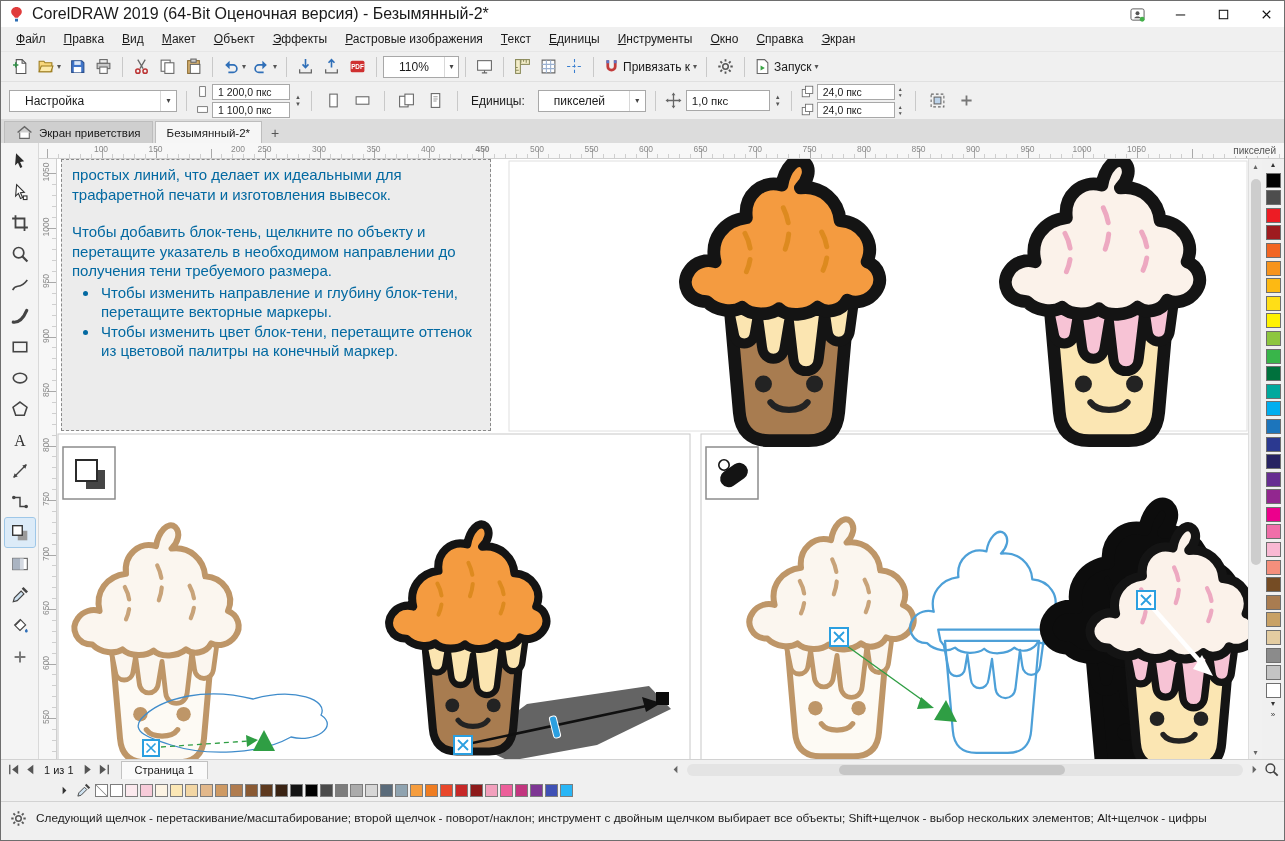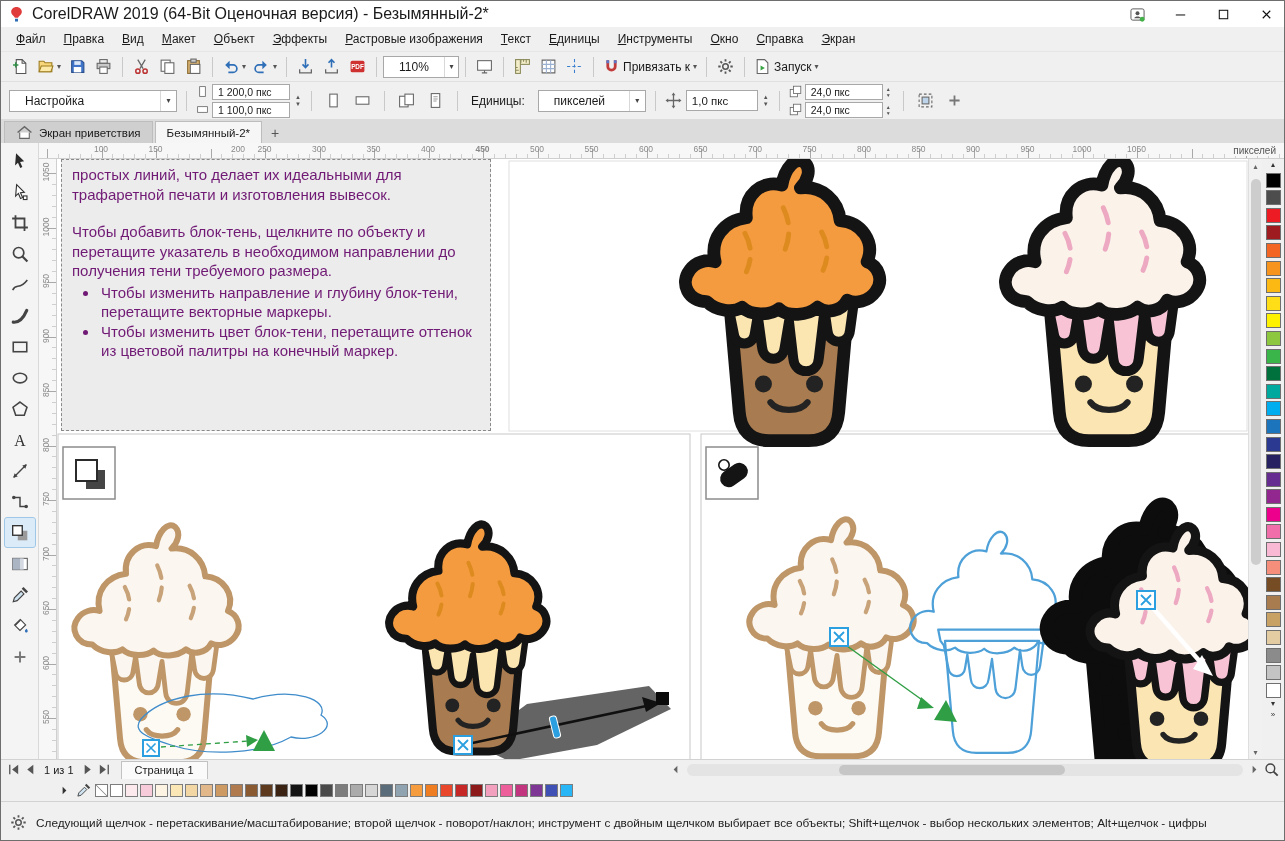--- a/index.html
+++ b/index.html
@@ -31,21 +31,21 @@
 .combo.zoom{width:76px}
 .combo.zoom .val{flex:1}
 
 .propbar{height:38px;display:flex;align-items:center;padding:0 8px;gap:4px;background:#f0f0f0;border-top:1px solid #e0e0e0}
 .combo.preset{width:168px}
 .combo.preset .val{flex:1}
 .combo.units{width:108px}
 .combo.units .val{flex:1}
 .lbl{font-size:12px;margin:0 9px 0 4px;white-space:nowrap}
 .field{height:21px;border:1px solid #a8a8a8;background:#fff;display:flex;align-items:center;padding:0 5px;font-size:11.5px;white-space:nowrap}
-.field.w70{width:72px}
+.field.w70{width:84px}
 .stack2{display:flex;flex-direction:column;justify-content:center;gap:2px}
 .stack2 .r{display:flex;align-items:center;gap:3px;height:16px}
 .field.sm{height:16px;font-size:10.5px;width:78px}
 .spin{display:flex;flex-direction:column;justify-content:center;font-size:6px;color:#555;line-height:7px;padding:0 1px}
 .minispin{font-size:5px;color:#555;line-height:6px;width:8px;display:inline-flex;flex-direction:column}
 .pbtn{width:25px;height:24px;display:flex;align-items:center;justify-content:center;border-radius:2px}
 
 .tabbar{height:24px;background:#dcdcdc;display:flex;align-items:flex-end;padding-left:3px;gap:2px}
 .tab{height:22px;display:flex;align-items:center;gap:6px;padding:0 11px;background:#cfcfcf;border:1px solid #bdbdbd;border-bottom:none;font-size:11.5px;white-space:nowrap}
 .tab.active{background:#f6f6f6}
@@ -64,21 +64,21 @@
 .rlabel{position:absolute;top:1px;font-size:8.5px;color:#8a8a8a;transform:translateX(-50%)}
 .runit{position:absolute;right:5px;top:2px;font-size:10px;color:#555;background:#f7f7f7;padding:0 3px}
 .mid{flex:1;display:flex}
 .vruler{width:18px;position:relative;background-color:#f7f7f7;border-right:1px solid #cfcfcf;
   background-image:repeating-linear-gradient(to bottom,#a9a9a9 0 1px,transparent 1px 54.5px),
                    repeating-linear-gradient(to bottom,#cfcfcf 0 1px,transparent 1px 10.9px);
   background-size:9px 100%,4px 100%;background-position:right 0 top 13.7px,right 0 top 13.7px;background-repeat:no-repeat}
 .vlabel{position:absolute;left:-13px;width:40px;text-align:center;font-size:8.5px;color:#8a8a8a;transform:rotate(-90deg)}
 .canvas{flex:1;position:relative;background:#ffffff;overflow:hidden}
 .textframe{position:absolute;left:4px;top:0;width:430px;height:272px;background:#ececec;border:1px dashed #8a8a8a;
-  padding:5px 10px 6px 10px;font-size:15px;line-height:1.3;color:#701a75}
+  padding:5px 10px 6px 10px;font-size:15px;line-height:1.3;color:#0369a1}
 .textframe p+p{margin-top:18px}
 .textframe ul{margin:2px 0 0 27px}
 .textframe li{padding-left:2px}
 #art{position:absolute;left:0;top:0;pointer-events:none}
 .panel{fill:#ffffff;stroke:#c8c8c8;stroke-width:1}
 .iconbox{fill:#ffffff;stroke:#8c8c8c;stroke-width:1.5}
 .vscroll{width:14px;background:#f1f1f1;border-left:1px solid #dedede;display:flex;flex-direction:column;align-items:center}
 .sarr{font-size:8px;color:#666;height:14px;display:flex;align-items:center}
 .vtrack{flex:1;width:100%;position:relative}
 .vthumb{position:absolute;top:6px;left:2px;width:10px;height:386px;background:#cdcdcd;border-radius:5px}
@@ -89,21 +89,21 @@
 .bottombar{height:20px;display:flex;align-items:center;background:#f0f0f0;border-top:1px solid #d2d2d2;padding:0 5px;gap:2px;font-size:11px}
 .bottombar .ic{width:15px;height:15px}
 .pcount{padding:0 4px;white-space:nowrap}
 .pagetab{height:18px;background:#fafafa;border:1px solid #c2c2c2;border-bottom:none;padding:0 13px;display:flex;align-items:center;margin-left:7px;white-space:nowrap}
 .htrack{width:556px;height:12px;background:#e4e4e4;border-radius:6px;position:relative;margin:0 2px}
 .hthumb{position:absolute;left:152px;top:1px;width:226px;height:10px;background:#c6c6c6;border-radius:5px}
 .dpalette{height:22px;display:flex;align-items:center;background:#f0f0f0;padding-left:56px;gap:2px}
 .dpalette .ic{width:15px;height:15px;margin-right:2px}
 .dsw{width:13px;height:13px;border:1px solid #7d7d7d;flex:0 0 auto}
 .dsw.none{background:linear-gradient(to top right,#fff 45%,#9a9a9a 48%,#9a9a9a 52%,#fff 55%)}
-.statusbar{height:41px;border-top:1px solid #d2d2d2;display:flex;align-items:center;padding:8px 9px;gap:9px;background:#f0f0f0}
+.statusbar{height:41px;border-top:1px solid #d2d2d2;display:flex;align-items:flex-start;padding:8px 9px;gap:9px;background:#f0f0f0}
 .stext{font-size:11.8px;color:#222;margin-top:1px}
 </style>
 </head>
 <body>
 
 <div id="app">
 
   <div class="titlebar">
     <span class="ic">
         <svg viewBox="0 0 16 16">

